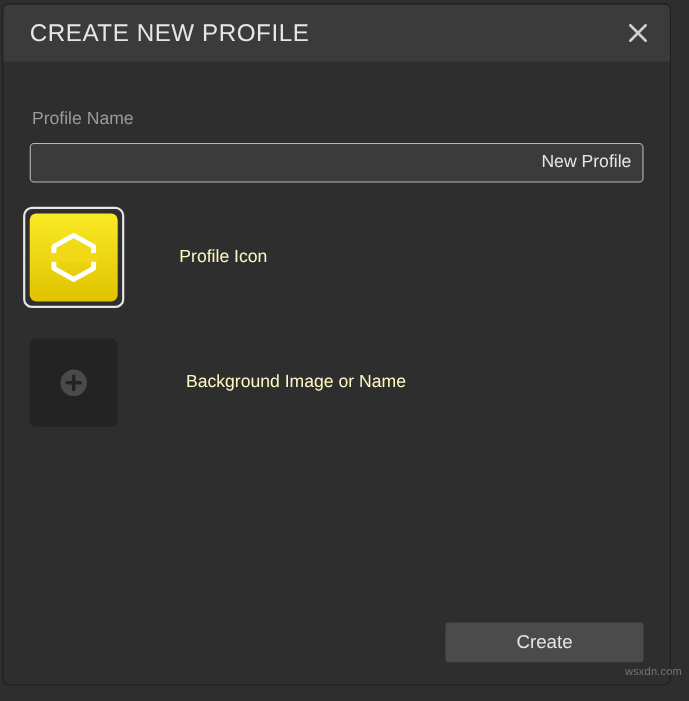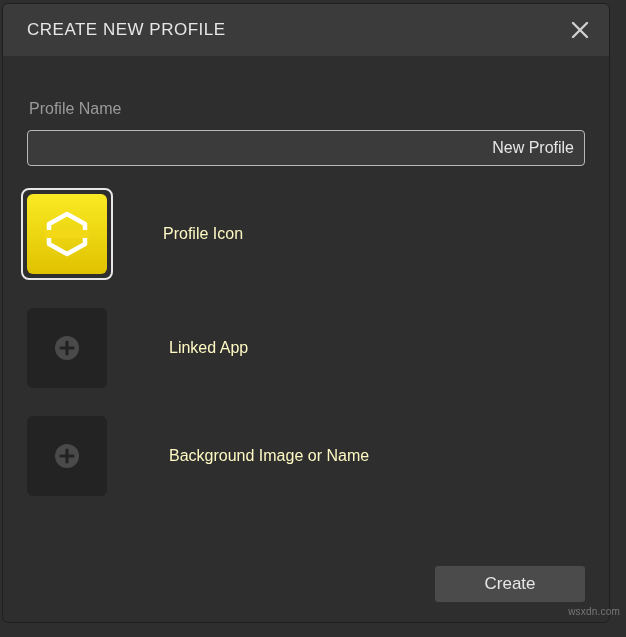--- a/index.html
+++ b/index.html
@@ -24,21 +24,21 @@
   .titlebar {
     height: 52px;
     background: #3b3b3b;
     display: flex;
     align-items: center;
     padding: 0 20px 0 24px;
     justify-content: space-between;
   }
   .titlebar .title {
     color: #e6e6e6;
-    font-size: 17px;
+    font-size: 22px;
     letter-spacing: 0.5px;
   }
   .close-x { cursor: pointer; }
   .close-x svg { display: block; }
 
   .body {
     flex: 1;
     padding: 28px 24px 20px 24px;
     display: flex;
     flex-direction: column;
@@ -109,21 +109,21 @@
   .row.first { gap: 50px; margin-top: 22px; }
 
   .footer {
     margin-top: auto;
     display: flex;
     justify-content: flex-end;
     gap: 18px;
     padding-top: 20px;
   }
   .btn {
-    width: 150px;
+    width: 180px;
     height: 36px;
     background: #4b4b4b;
     color: #e6e6e6;
     border: none;
     border-radius: 3px;
     font-size: 17px;
     cursor: pointer;
   }
 
   .watermark {
@@ -161,30 +161,20 @@
           <svg width="52" height="52" viewBox="0 0 52 52">
             <path d="M26 6 L44 16 L44 36 L26 46 L8 36 L8 16 Z" fill="none" stroke="#ffffff" stroke-width="4.5" stroke-linejoin="round"></path>
             <rect x="4" y="22" width="44" height="8" fill="#f2d816"></rect>
             <rect x="4" y="22" width="44" height="8" fill="url(#g)"></rect>
           </svg>
         </div>
       </div>
       <div class="row-label">Profile Icon</div>
     </div>
 
-    <div class="row">
-      <div class="tile add">
-        <svg width="30" height="30" viewBox="0 0 30 30">
-          <circle cx="15" cy="15" r="12" fill="#4a4a4a"></circle>
-          <line x1="15" y1="9" x2="15" y2="21" stroke="#232323" stroke-width="3.2" stroke-linecap="round"></line>
-          <line x1="9" y1="15" x2="21" y2="15" stroke="#232323" stroke-width="3.2" stroke-linecap="round"></line>
-        </svg>
-      </div>
-      <div class="row-label">Linked App</div>
-    </div>
 
     <div class="row">
       <div class="tile add">
         <svg width="30" height="30" viewBox="0 0 30 30">
           <circle cx="15" cy="15" r="12" fill="#4a4a4a"></circle>
           <line x1="15" y1="9" x2="15" y2="21" stroke="#232323" stroke-width="3.2" stroke-linecap="round"></line>
           <line x1="9" y1="15" x2="21" y2="15" stroke="#232323" stroke-width="3.2" stroke-linecap="round"></line>
         </svg>
       </div>
       <div class="row-label">Background Image or Name</div>

